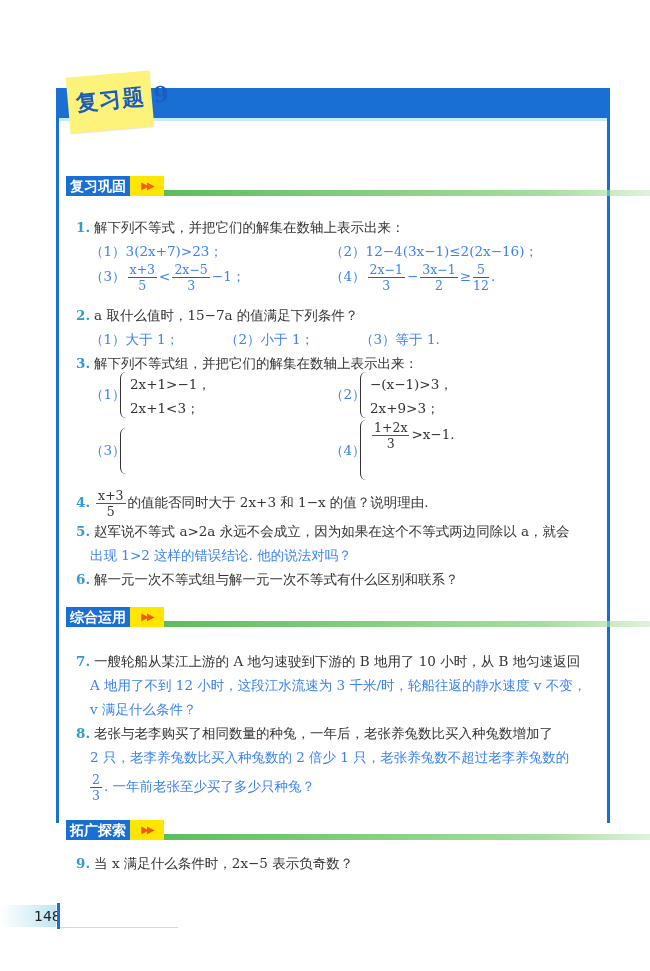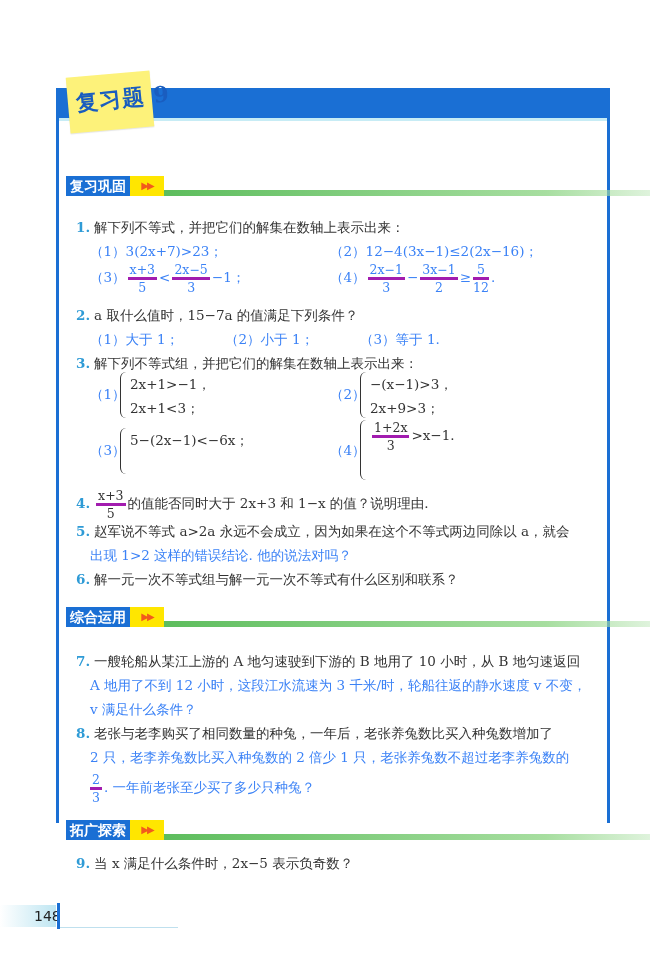--- a/index.html
+++ b/index.html
@@ -15,21 +15,21 @@
               transform:rotate(-6deg);letter-spacing:1px;font-family:"DejaVu Serif",serif;}
   .sec-head{position:absolute;left:66px;height:20px;display:flex;align-items:flex-start;width:644px;}
   .sec-label{background:#1a6fd4;color:#fff;font-family:"DejaVu Sans","Liberation Sans",sans-serif;
              font-size:14px;font-weight:bold;padding:0 4px;line-height:20px;}
   .sec-arrow{background:#ffe600;color:#f25b1c;font-size:10px;width:34px;line-height:20px;text-align:center;letter-spacing:-2px;}
   .sec-line{flex:1;align-self:flex-end;height:6px;background:linear-gradient(to right,#5dbd5d,#a7dea0 70%,rgba(255,255,255,0));}
   .q{position:absolute;left:76px;font-size:13.5px;line-height:18px;white-space:nowrap;color:#333;}
   .qn{color:#2f9bd6;font-weight:bold;margin-right:4px;}
   .sub{position:absolute;font-size:13.5px;line-height:18px;white-space:nowrap;color:#3b82f6;}
   .frac{display:inline-block;vertical-align:middle;text-align:center;margin:0 2px;font-size:12.5px;}
-  .frac .n{display:block;border-bottom:3px solid #a21caf;padding:0 2px;line-height:15px;}
+  .frac .n{display:block;border-bottom:1px solid #a21caf;padding:0 2px;line-height:15px;}
   .frac .d{display:block;line-height:15px;}
   .brace{position:absolute;font-size:13.5px;line-height:24px;}
   .brace .b{position:absolute;left:0;top:0;width:6px;height:100%;border-left:1px solid #333;border-radius:6px 0 0 6px;}
   .brace .r{padding-left:10px;white-space:nowrap;}
   .footer-band{position:absolute;left:0;top:905px;width:56px;height:22px;background:linear-gradient(to right,#ffffff,#bfe6f2);}
   .pnum{position:absolute;left:34px;top:905px;font-family:"DejaVu Sans","Liberation Sans",sans-serif;font-size:14px;line-height:22px;color:#222;}
   .pbar{position:absolute;left:57px;top:903px;width:3px;height:26px;background:#1a6fd4;}
   .chap{position:absolute;left:68px;top:959px;font-size:17px;line-height:22px;color:#333;margin-top:44px;}
   .chap b{font-family:"DejaVu Sans",sans-serif;margin-right:14px;}
   .chap-line{position:absolute;left:60px;top:927px;width:118px;height:1px;background:#bfe0ee;}
@@ -78,21 +78,20 @@
   </div>
 <div class="sub" style="left:330px;top:385px">（2）</div>
 <div class="brace" style="left:360px;top:372px;height:46px">
     <span class="b"></span>
     <div class="r">−(x−1)&gt;3，</div>
     <div class="r">2x+9&gt;3；</div>
   </div>
 <div class="sub" style="left:90px;top:441px">（3）</div>
 <div class="brace" style="left:120px;top:428px;height:46px">
     <span class="b"></span>
-    <div class="r">5−(2x−1)&lt;−6x；</div>
   </div>
 <div class="sub" style="left:330px;top:441px">（4）</div>
 <div class="brace" style="left:360px;top:420px;height:60px">
     <span class="b"></span>
     <div class="r" style="line-height:18px"><span class="frac"><span class="n">1+2x</span><span class="d">3</span></span><span>&gt;x−1.</span></div>
   </div>
 
 <div class="q" style="top:488px">
   <span class="qn">4.</span><span class="frac"><span class="n">x+3</span><span class="d">5</span></span><span>的值能否同时大于 2x+3 和 1−x 的值？说明理由.</span>
 </div>

